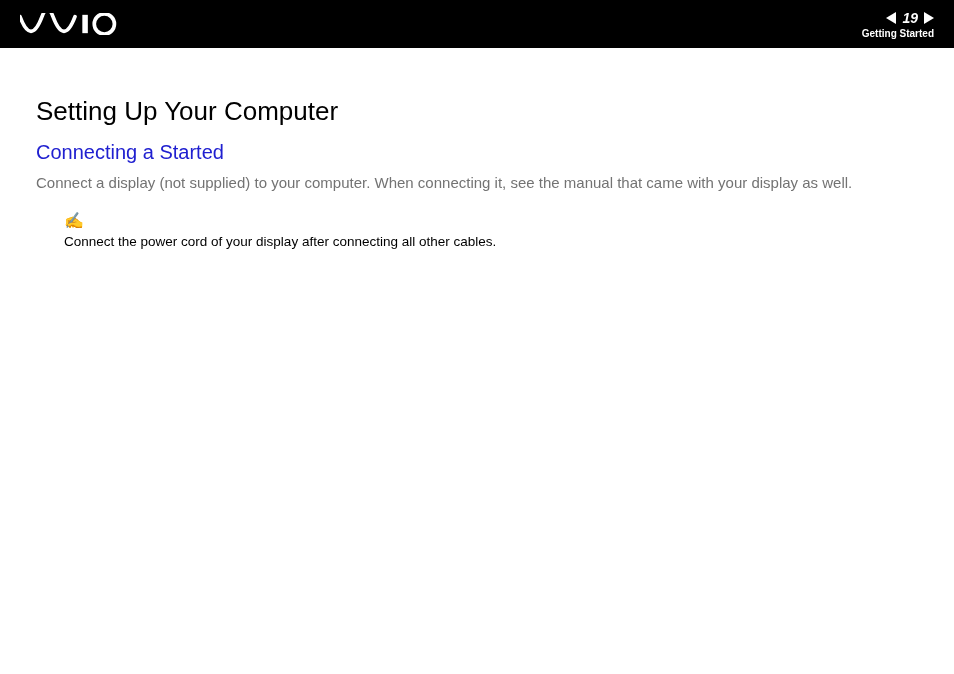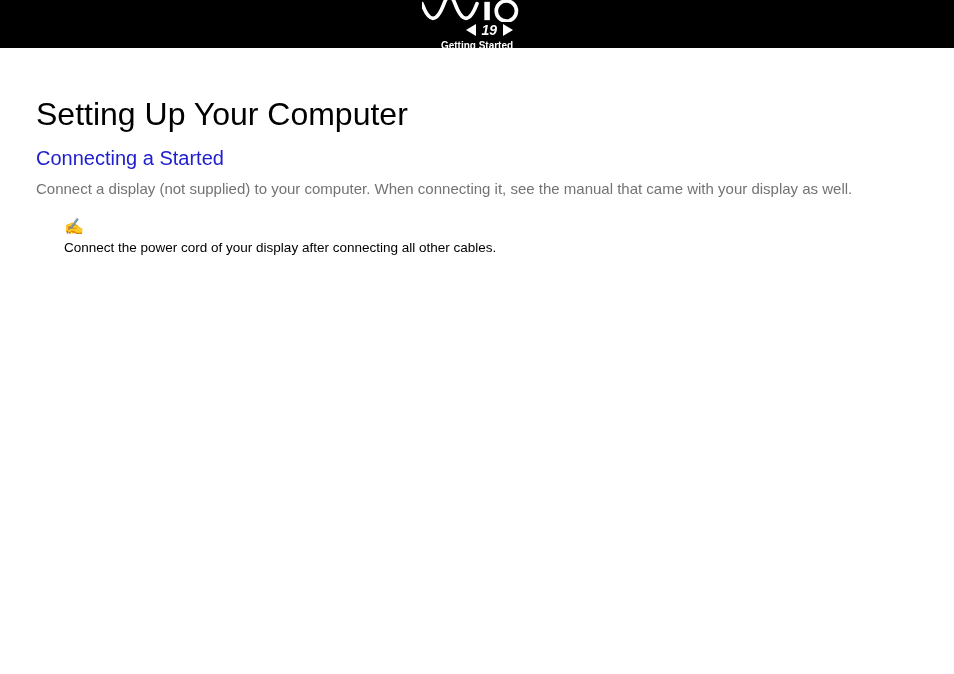--- a/index.html
+++ b/index.html
@@ -14,21 +14,20 @@
       background: #fff;
       position: relative;
     }
     .header {
       background: #000;
       height: 48px;
       display: flex;
       align-items: center;
       justify-content: space-between;
       padding: 0 20px;
-      flex-direction: column;
     }
     .logo {
       color: #fff;
       display: flex;
       align-items: center;
     }
     .logo svg {
       height: 22px;
     }
     .header-right {
@@ -64,21 +63,21 @@
       padding: 0 2px;
     }
     .section-name {
       font-weight: bold;
       font-size: 10px;
     }
     .content {
       padding: 48px 36px 0 36px;
     }
     .main-heading {
-      font-size: 32px;
+      font-size: 26px;
       font-weight: normal;
       color: #000;
       margin-bottom: 14px;
     }
     .sub-heading {
       font-size: 20px;
       font-weight: normal;
       color: #2020d0;
       margin-bottom: 8px;
     }

